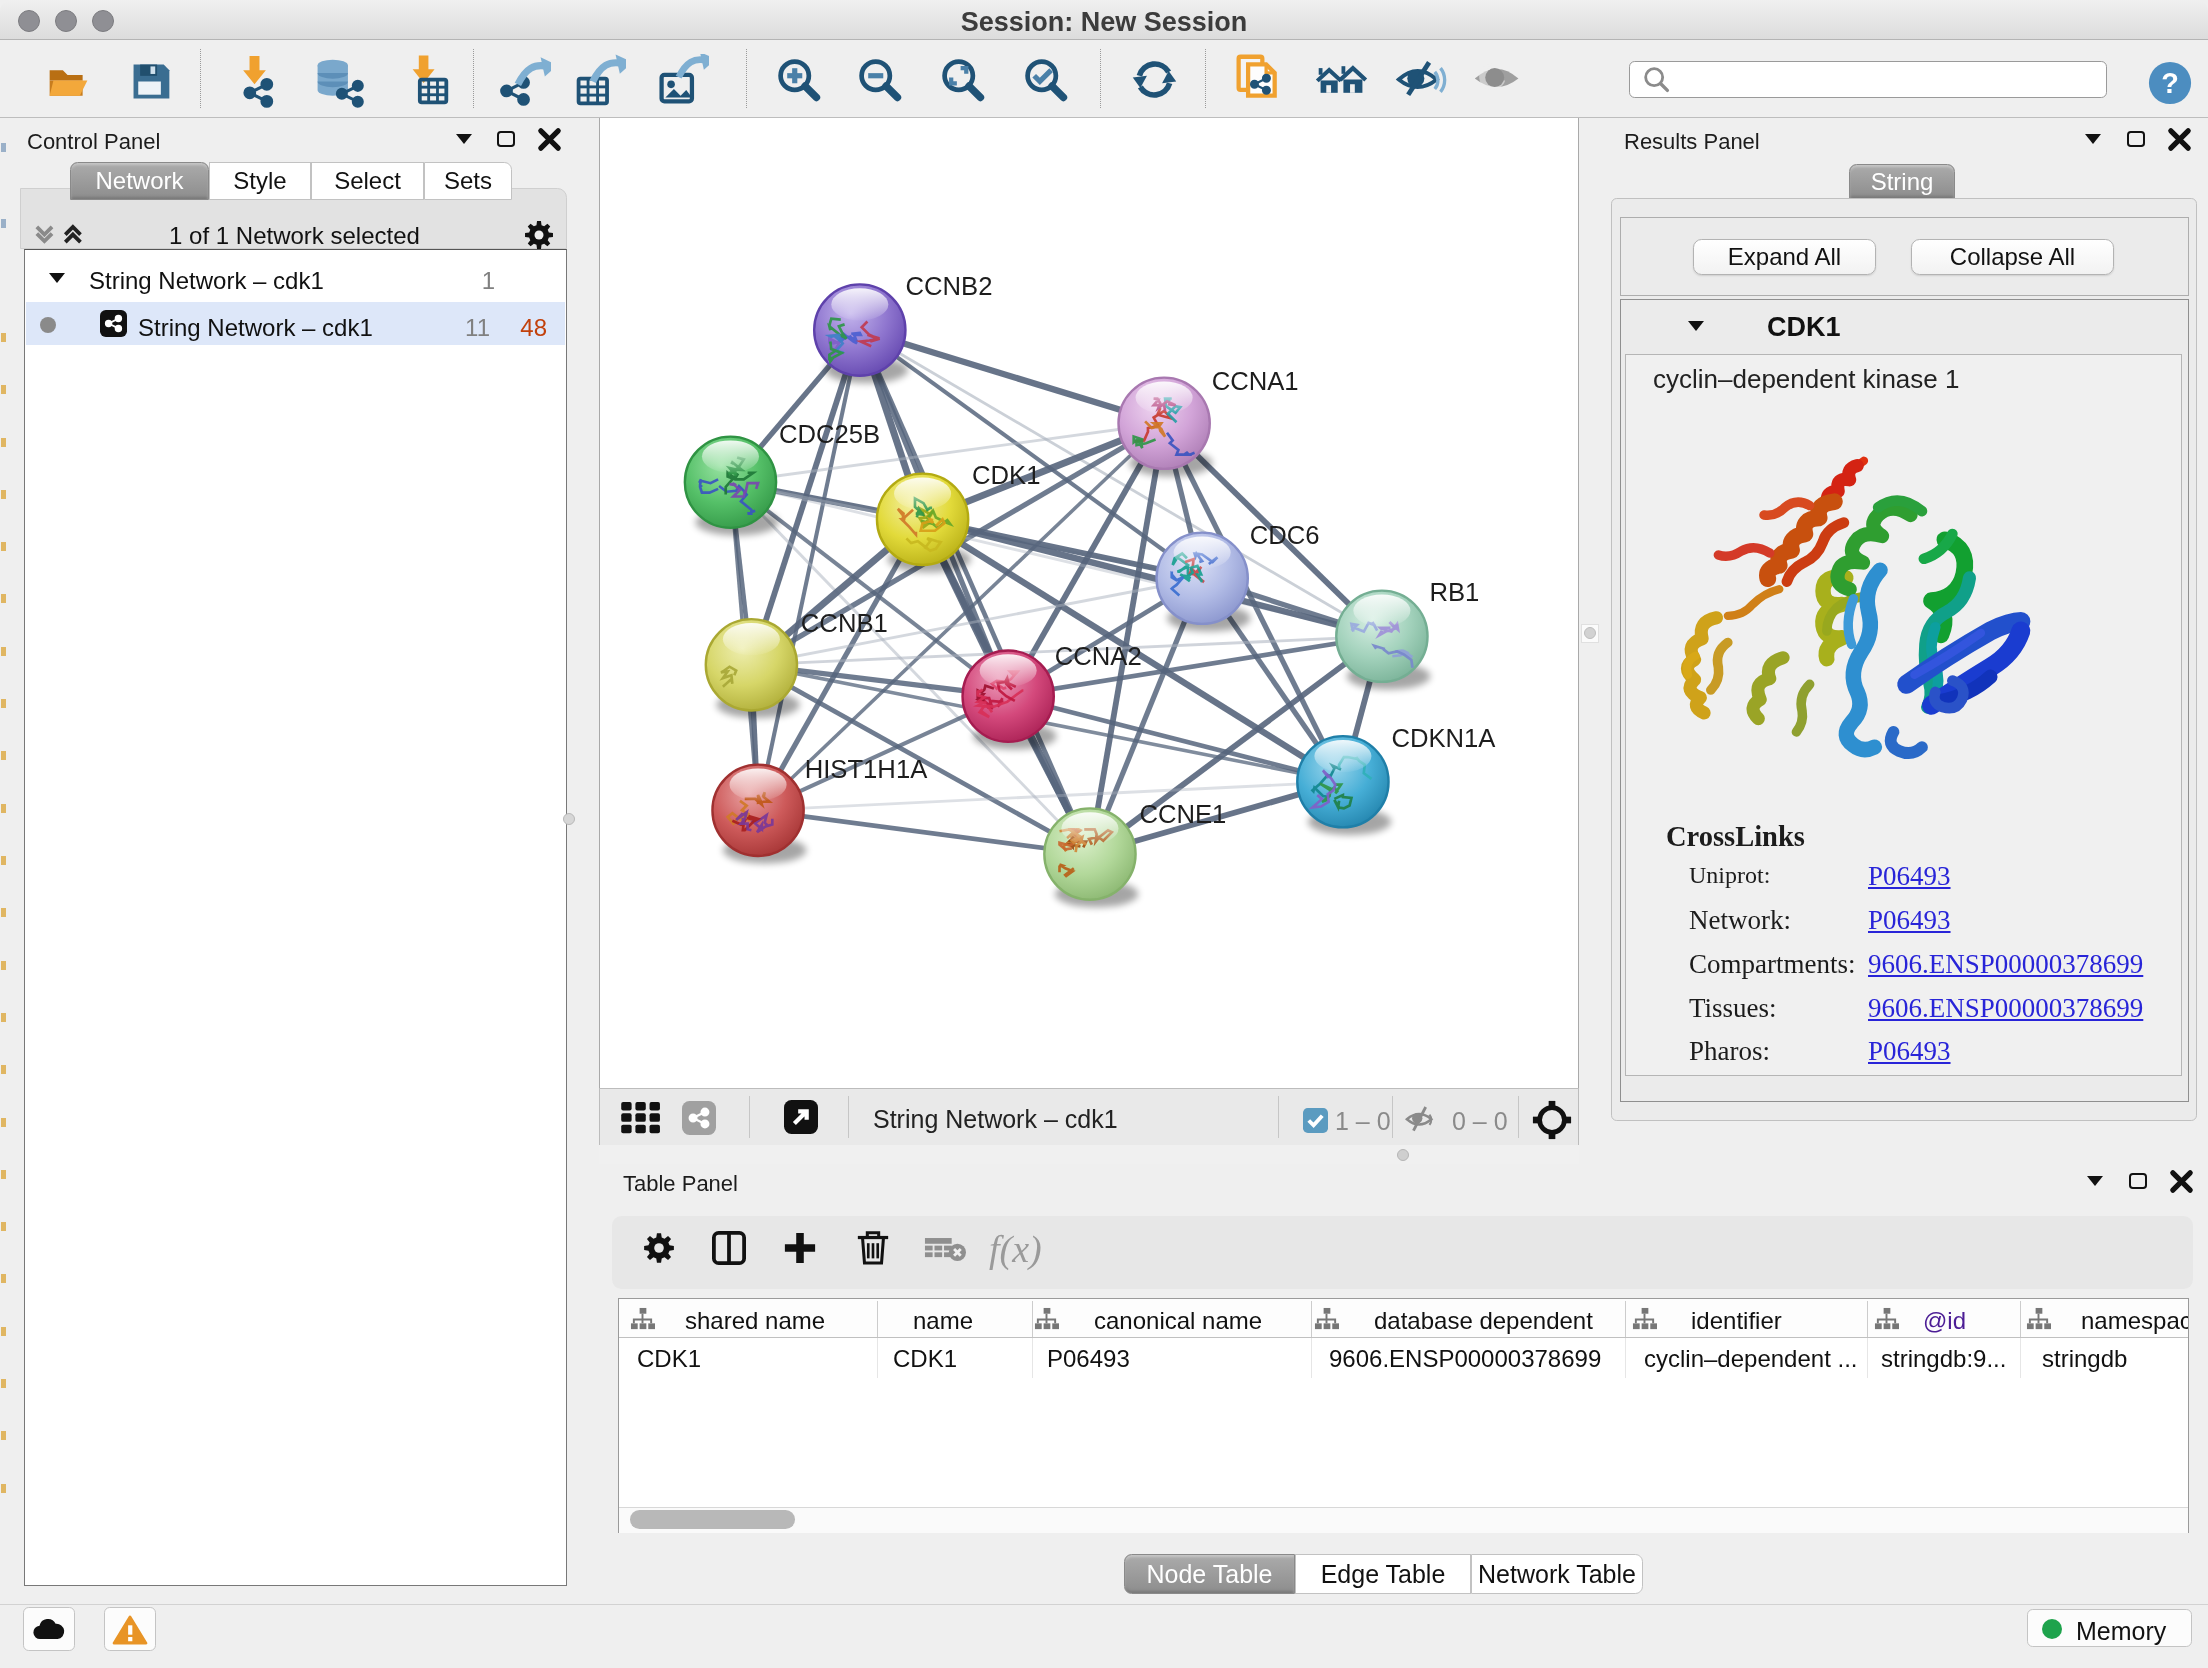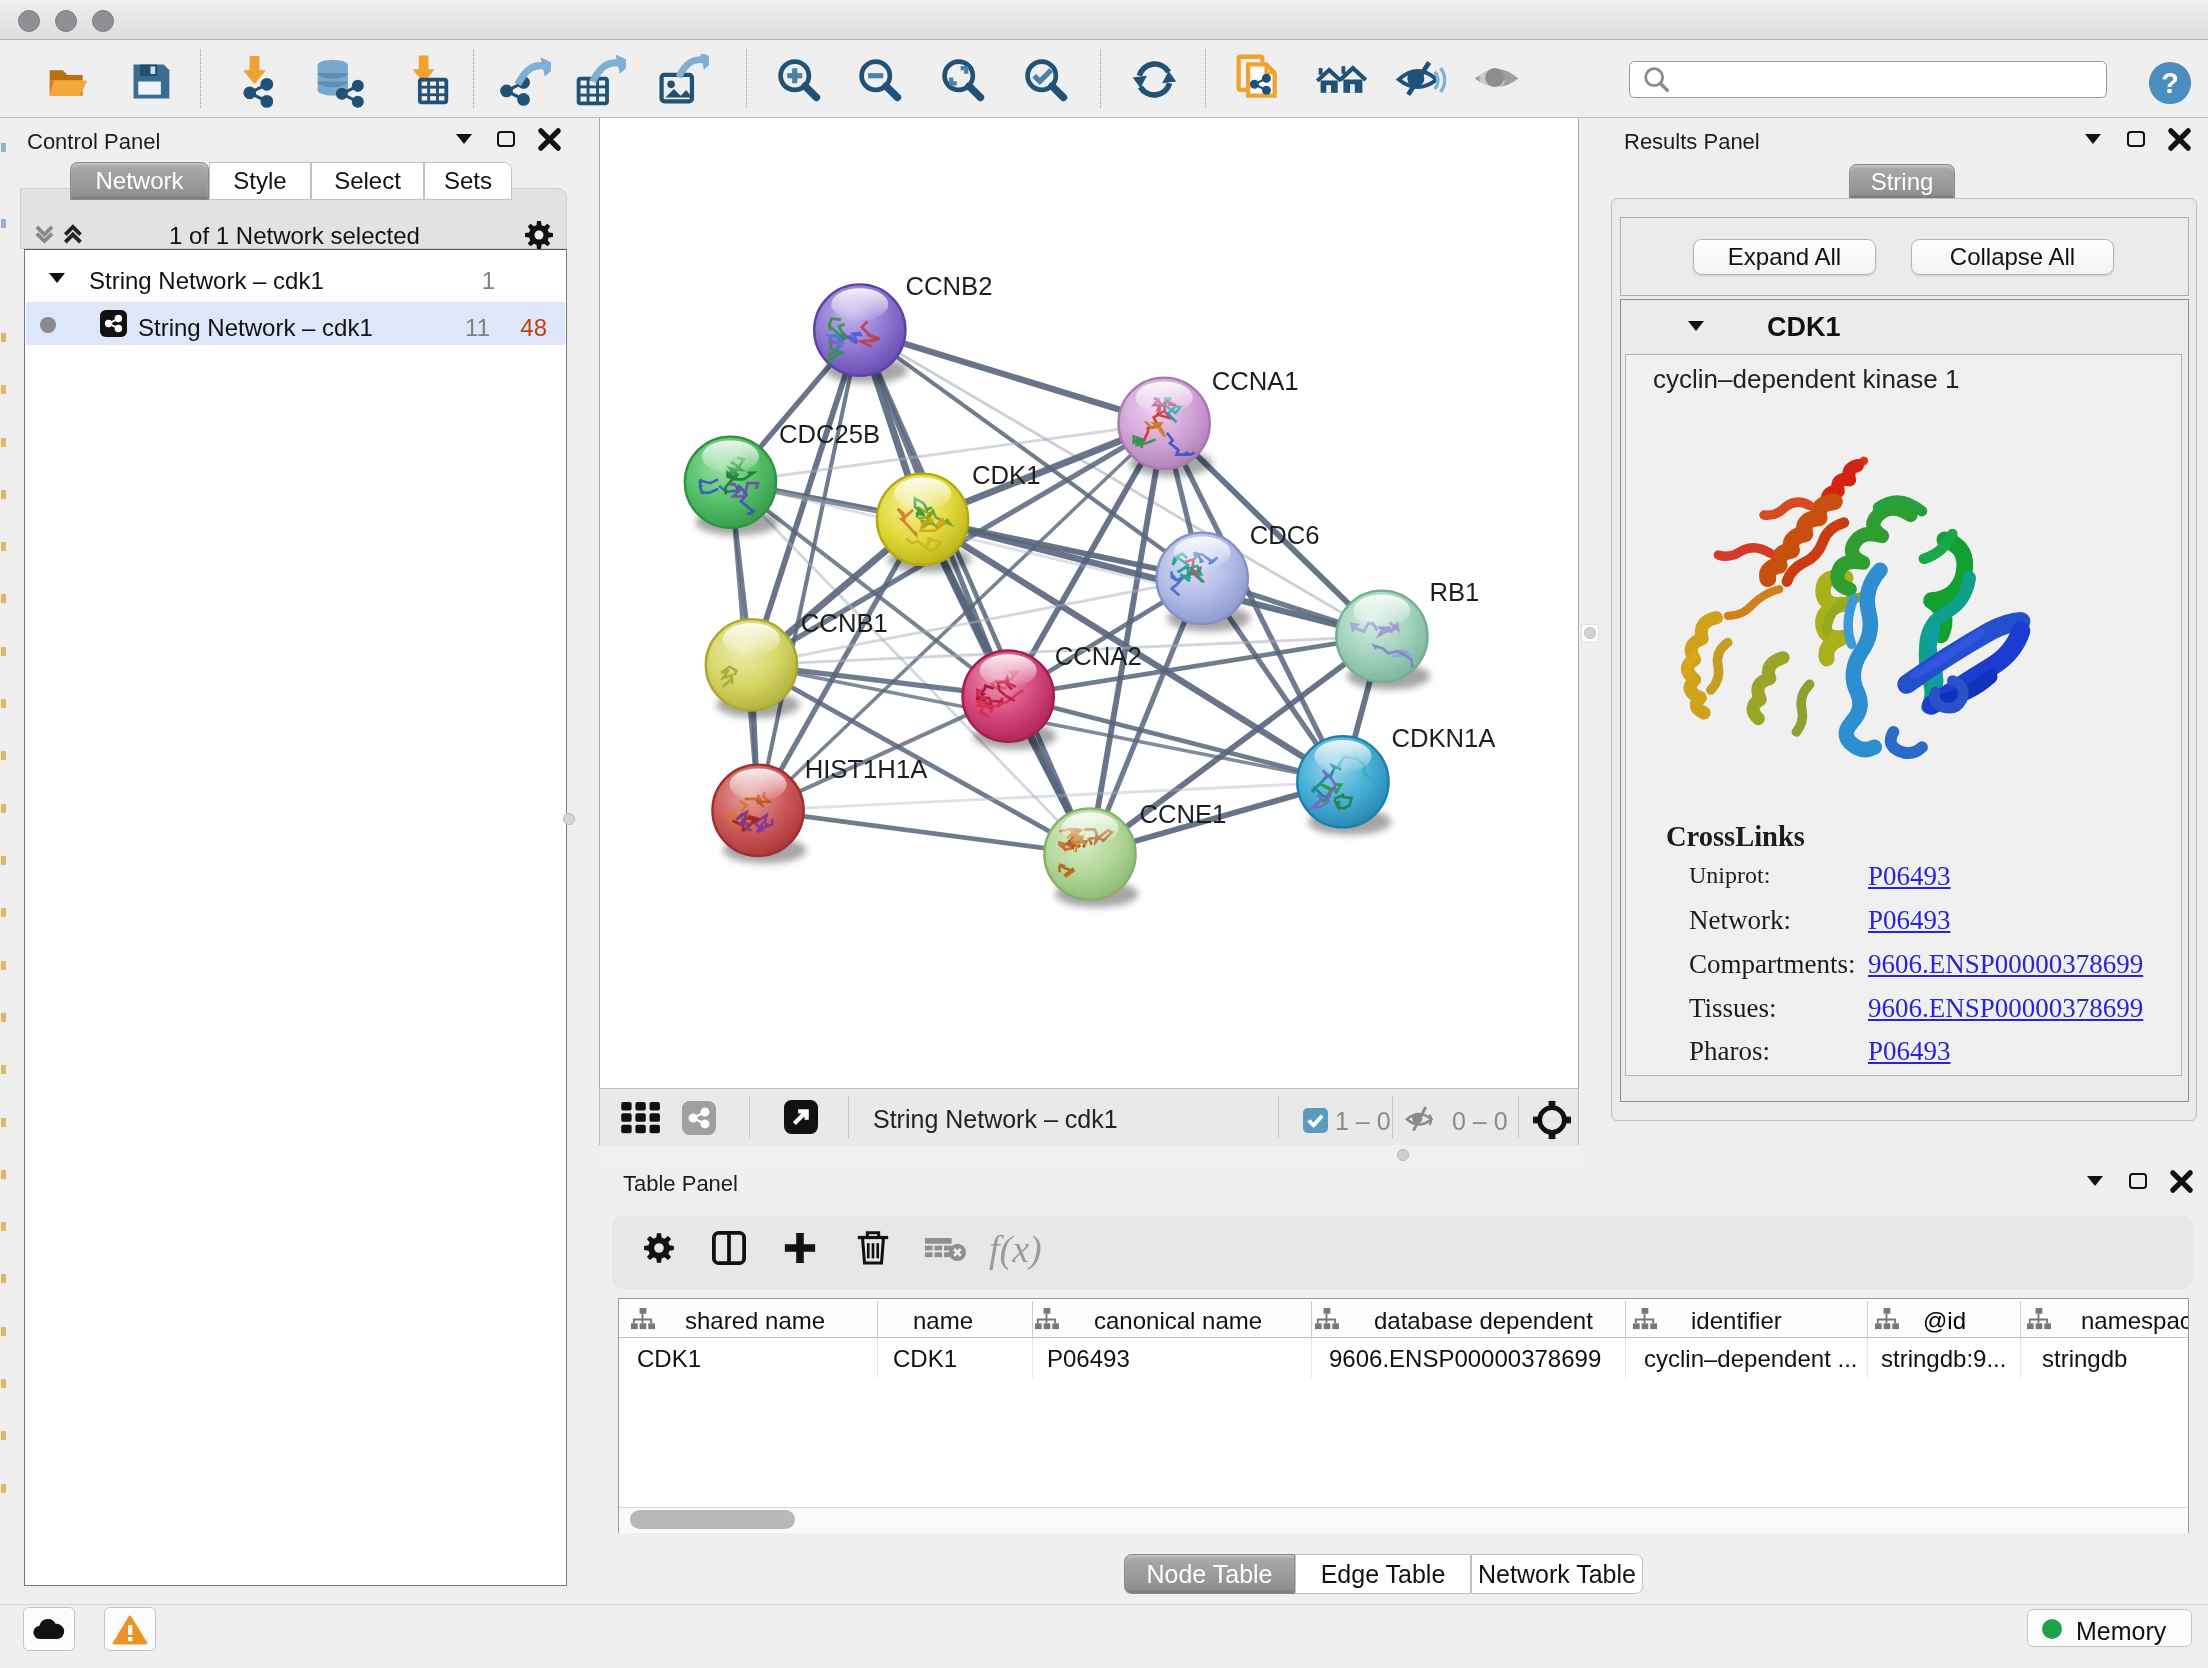--- a/index.html
+++ b/index.html
@@ -15,20 +15,21 @@
   background:linear-gradient(#ffffff,#f2f2f2);border:1.4px solid #b3b3b3;border-radius:8.6px;
   font-size:24px;color:#111;box-shadow:0 1px 1.9px rgba(0,0,0,.12);}
 .sep{position:absolute;width:0;border-left:1.9px dotted #9a9a9a;}
 .serif{font-family:"Liberation Serif",serif;}
 </style></head><body>
 <div id="root">
     <div class="abs" style="left:0;top:0;width:2208px;height:40px;background:linear-gradient(#f0f0f0,#dcdcdc);border-bottom:1px solid #b4b4b4;border-radius:11.4px 11.4px 0 0;"></div>
     <div class="abs" style="left:18px;top:9.5px;width:22px;height:22px;border-radius:50%;background:#8f8f94;border:1px solid #7c7c80;"></div>
     <div class="abs" style="left:55px;top:9.5px;width:22px;height:22px;border-radius:50%;background:#8f8f94;border:1px solid #7c7c80;"></div>
     <div class="abs" style="left:92px;top:9.5px;width:22px;height:22px;border-radius:50%;background:#8f8f94;border:1px solid #7c7c80;"></div>
+    <div class="abs" style="left:0;top:6.7px;width:2208px;height:28.5px;text-align:center;font-size:27px;font-weight:bold;color:#3c3c3c;">Session: New Session</div>
     <div class="abs" style="left:0;top:40px;width:2208px;height:78px;background:#efefef;border-bottom:1px solid #bdbdbd;"></div>
     <svg class="abs" style="left:44px;top:57px" width="49" height="49" viewBox="0 0 52 52">
       <path d="M6 14 h14 l5 5 h16 v6 h-35 z" fill="#b96f13"></path>
       <path d="M6 25 h35 v16 h-35 z" fill="#c87d1e"></path>
       <path d="M10 25 l6 -0 h30 l-8 16 h-32 z" fill="#f3a83b"></path>
     </svg>
     <svg class="abs" style="left:126px;top:57px" width="49" height="49" viewBox="0 0 52 52">
       <path d="M8 8 h32 l6 6 v30 h-38 z" fill="#3a6d91"></path>
       <rect x="15" y="8" width="18" height="12" fill="#214f6e"></rect>
       <rect x="26" y="10" width="5" height="8" fill="#cfe0ec"></rect>
@@ -702,21 +703,21 @@
       <g fill="#777">
         <rect x="10" y="1" width="7" height="6"></rect>
         <rect x="1" y="17" width="7" height="6"></rect>
         <rect x="10" y="17" width="7" height="6"></rect>
         <rect x="19" y="17" width="7" height="6"></rect>
       </g>
       <g stroke="#777" stroke-width="2" fill="none">
         <path d="M13 7 v5 M4 17 v-4 h18 v4 M13 12 v5"></path>
       </g>
     </svg>
-    <div class="abs" style="left:1923px;top:1307px;font-size:24px;color:#000000;width:285px;overflow:hidden;white-space:nowrap;">@id</div>
+    <div class="abs" style="left:1923px;top:1307px;font-size:24px;color:#4c1d95;width:285px;overflow:hidden;white-space:nowrap;">@id</div>
     <svg class="abs" style="left:2026px;top:1307px" width="25" height="25" viewBox="0 0 26 26">
       <g fill="#777">
         <rect x="10" y="1" width="7" height="6"></rect>
         <rect x="1" y="17" width="7" height="6"></rect>
         <rect x="10" y="17" width="7" height="6"></rect>
         <rect x="19" y="17" width="7" height="6"></rect>
       </g>
       <g stroke="#777" stroke-width="2" fill="none">
         <path d="M13 7 v5 M4 17 v-4 h18 v4 M13 12 v5"></path>
       </g>

